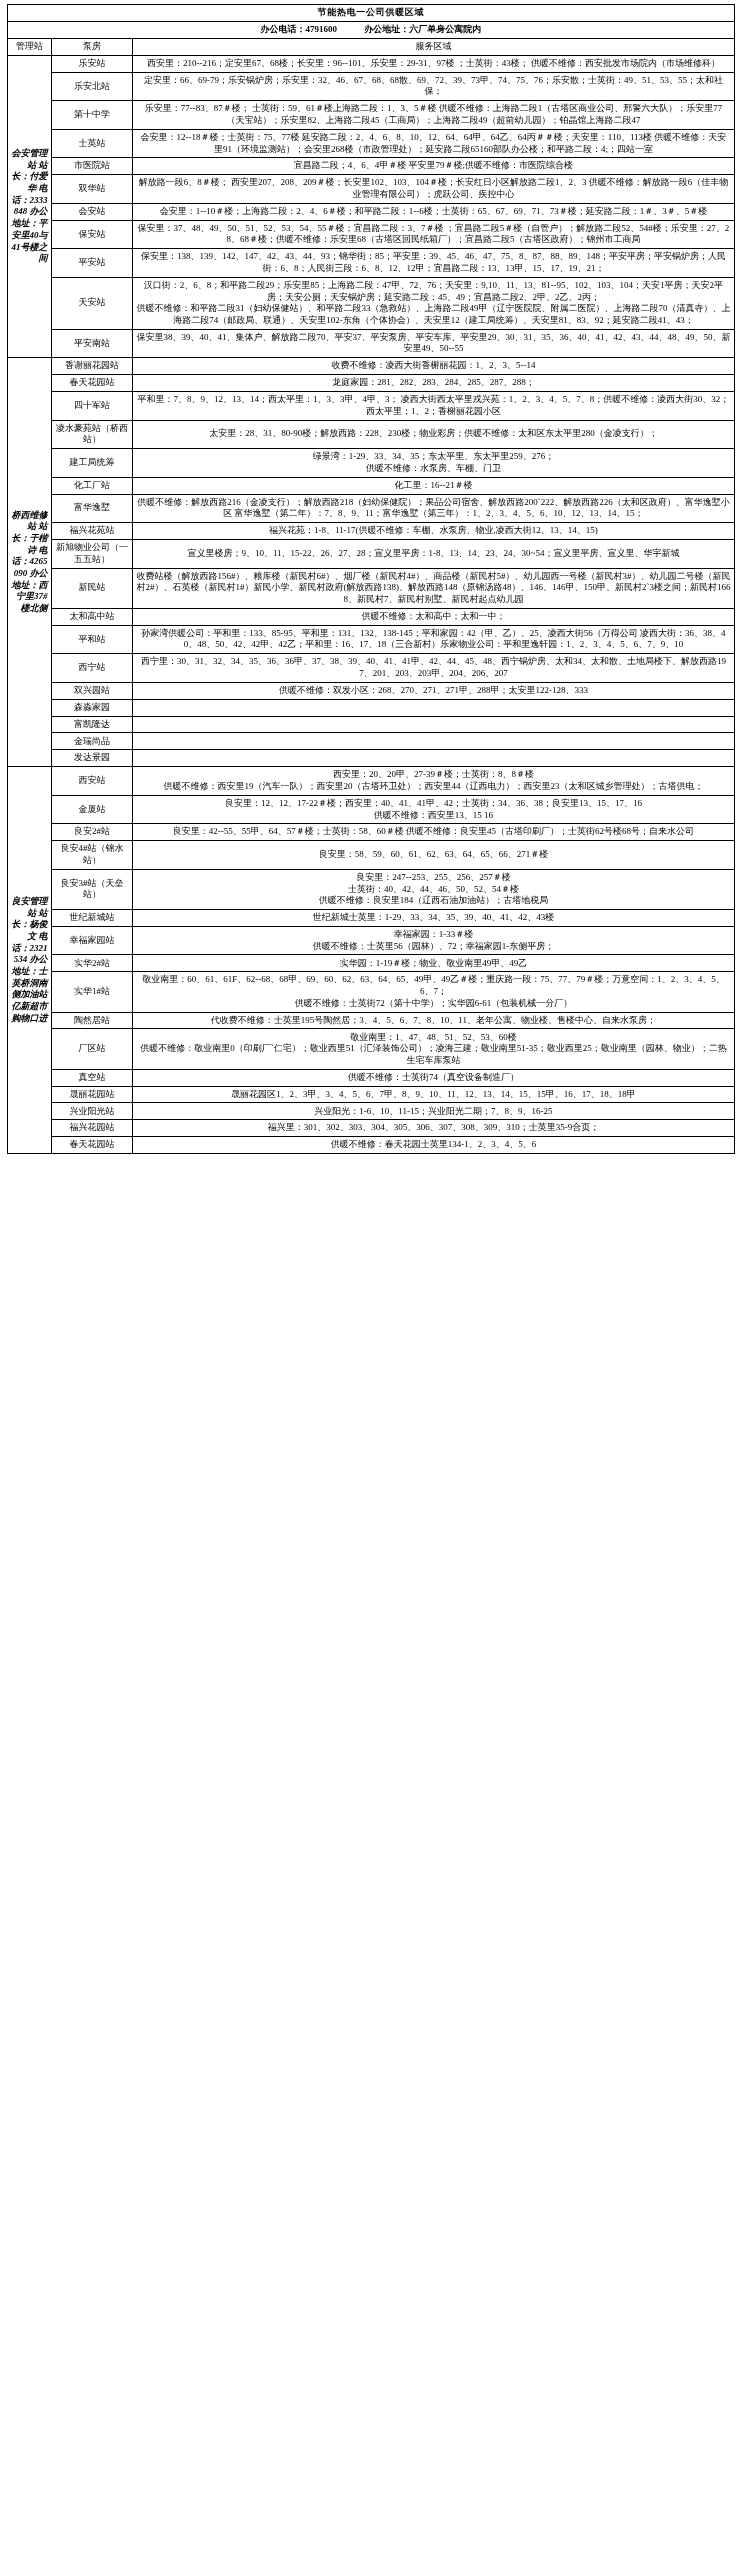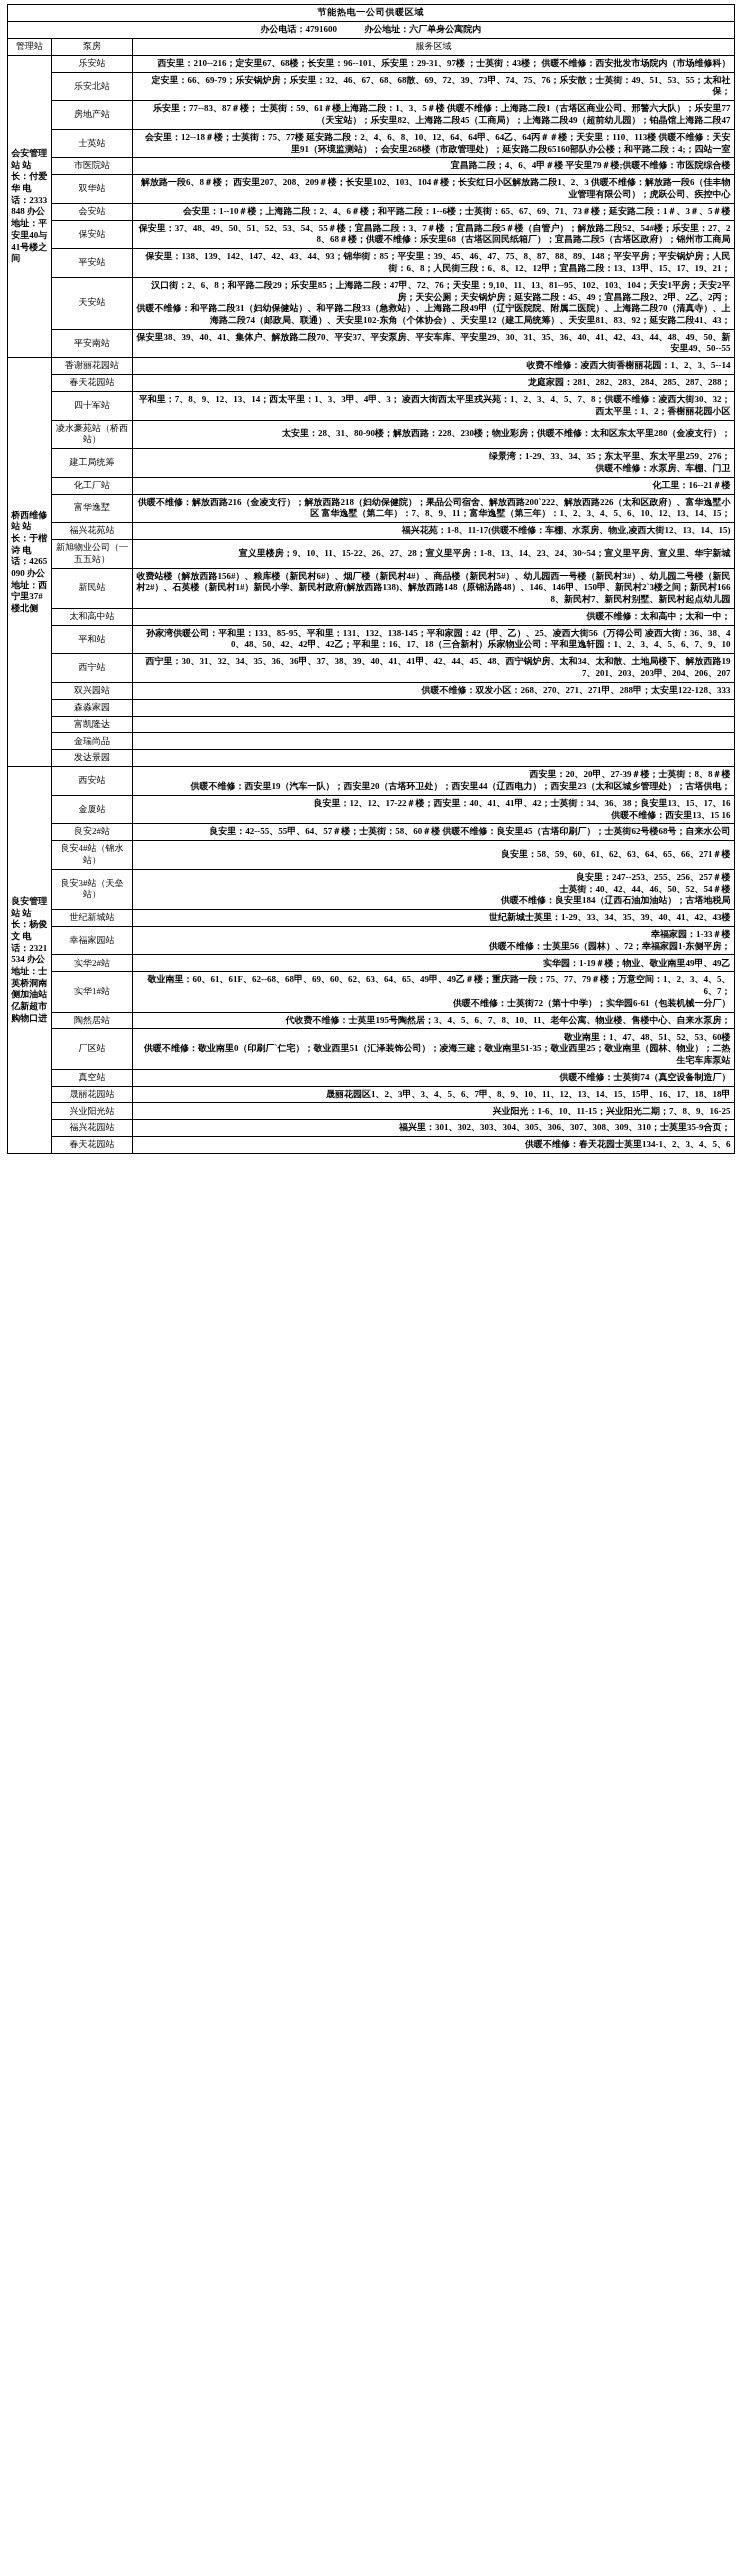--- a/index.html
+++ b/index.html
@@ -58,43 +58,43 @@
     border-bottom: 1.4px solid #000;
     margin-left: 42px;
   }
   
   col.c-mgr  { width: 44px; }
   col.c-pump { width: 81px; }
   col.c-area { width: 602px; }
 
   
   td.mgr {
-    text-align: left;
+    text-align: right;
     font-size: 10px;
     font-weight: bold;
     line-height: 1.22;
     padding: 2.7px 1.4px;
     border-top: 1.4px solid #000;
     border-bottom: 1.4px solid #000;
     word-break: break-all;
+    font-style: italic;
   }
   td.pump {
     text-align: center;
     font-size: 9.3px;
     line-height: 1.25;
     padding: 2.7px 1.4px;
     word-break: break-all;
     font-family: Liberation Serif, serif;
   }
   td.area {
-    text-align: right;
+    text-align: center;
     font-size: 9px;
     line-height: 1.32;
     padding: 2.1px 4.1px;
-    font-weight: bold;
   }
   td.area.empty { height: 11.7px; }
   .sep-thick { border-top: 1.4px solid #000 !important; }
   .nowrapfix { white-space: pre-wrap; }
 </style>
 </head>
 <body>
 
 <div class="sheet">
 
@@ -123,21 +123,21 @@
         <tr>
           <td class="mgr" rowspan="11">会安管理站  站长：付爱华 电话：2333848 办公地址：平安里40与41号楼之间</td>
           <td class="pump sep-thick">乐安站</td>
           <td class="area nowrapfix sep-thick">西安里：210--216；定安里67、68楼；长安里：96--101、乐安里：29-31、97楼 ；士英街：43楼； 供暖不维修：西安批发市场院内（市场维修科）</td>
         </tr>
         <tr>
           <td class="pump">乐安北站</td>
           <td class="area nowrapfix">定安里：66、69-79；乐安锅炉房；乐安里：32、46、67、68、68散、69、72、39、73甲、74、75、76；乐安散；士英街：49、51、53、55；太和社保；</td>
         </tr>
         <tr>
-          <td class="pump">房地产站</td>
+          <td class="pump">第十中学</td>
           <td class="area nowrapfix">乐安里：77--83、87＃楼； 士英街：59、61＃楼上海路二段：1、3、5＃楼 供暖不维修：上海路二段1（古塔区商业公司、邢警六大队）；乐安里77（天宝站）；乐安里82、上海路二段45（工商局）；上海路二段49（超前幼儿园）；铂晶馆上海路二段47</td>
         </tr>
         <tr>
           <td class="pump">士英站</td>
           <td class="area nowrapfix">会安里：12--18＃楼；士英街：75、77楼 延安路二段：2、4、6、8、10、12、64、64甲、64乙、64丙＃＃楼；天安里：110、113楼 供暖不维修：天安里91（环境监测站）；会安里268楼（市政管理处）；延安路二段65160部队办公楼；和平路二段：4;；四站一室</td>
         </tr>
         <tr>
           <td class="pump">市医院站</td>
           <td class="area nowrapfix">宜昌路二段；4、6、4甲＃楼 平安里79＃楼;供暖不维修：市医院综合楼</td>
         </tr>

